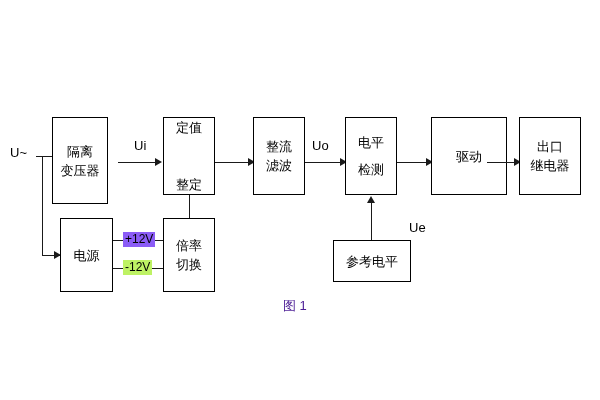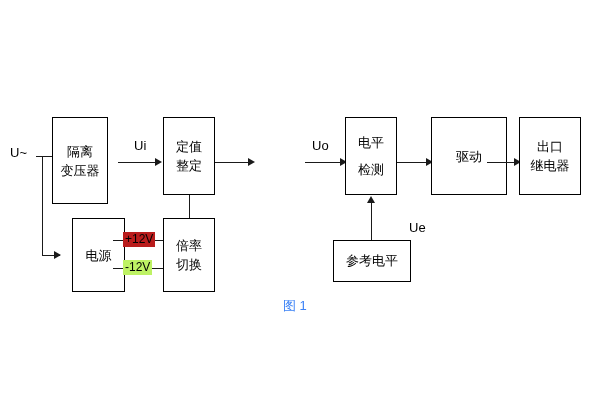--- a/index.html
+++ b/index.html
@@ -38,21 +38,21 @@
   }
   .lbl {
     position: absolute;
     color: #000000;
     font-size: 13px;
     line-height: 15px;
     white-space: nowrap;
   }
   .caption {
     position: absolute;
-    color: #3b82f6;
+    color: #4c1d95;
     font-size: 13px;
     white-space: nowrap;
   }
   .hline {
     position: absolute;
     background: #1a1a1a;
     height: 1px;
   }
   .vline {
     position: absolute;
@@ -91,28 +91,32 @@
 
   <div class="box" style="left:52px; top:117px; width:56px; height:87px;">
     <span class="ln">隔离</span>
     <span class="ln">变压器</span>
   </div>
 
   <div class="lbl" style="left:134px; top:138px;">Ui</div>
   <div class="hline" style="left:118px; top:162px; width:42px;"></div>
   <div class="arrow-r" style="left:155px; top:158px;"></div>
 
-  <div class="box" style="left:163px; top:117px; width:52px; height:78px;">
+  <div class="box" style="left:163px; top:117px; width:52px; height:78px;justify-content:space-between;">
     <span class="ln">定值</span>
     <span class="ln">整定</span>
   </div>
 
   <div class="hline" style="left:215px; top:162px; width:38px;"></div>
   <div class="arrow-r" style="left:248px; top:158px;"></div>
 
+  <div class="box" style="left:253px; top:117px; width:52px; height:78px;">
+    <span class="ln">整流</span>
+    <span class="ln">滤波</span>
+  </div>
 
   <div class="lbl" style="left:312px; top:138px;">Uo</div>
   <div class="hline" style="left:305px; top:162px; width:40px;"></div>
   <div class="arrow-r" style="left:340px; top:158px;"></div>
 
   <div class="box" style="left:345px; top:117px; width:52px; height:78px;gap:8px;">
     <span class="ln">电平</span>
     <span class="ln">检测</span>
   </div>
 
@@ -124,37 +128,37 @@
   </div>
 
   <div class="hline" style="left:487px; top:162px; width:32px;"></div>
   <div class="arrow-r" style="left:514px; top:158px;"></div>
 
   <div class="box" style="left:519px; top:117px; width:62px; height:78px;">
     <span class="ln">出口</span>
     <span class="ln">继电器</span>
   </div>
 
-  <div class="box" style="left:60px; top:218px; width:53px; height:74px;margin-left:12px;">
+  <div class="box" style="left:60px; top:218px; width:53px; height:74px;">
     <span class="ln">电源</span>
   </div>
 
   <div class="hline" style="left:113px; top:240px; width:50px;"></div>
-  <div class="lbl" style="left:123px; top:232px; font-size:12px; background:#b91c1c; padding:0 2px;">+12V</div>
+  <div class="lbl" style="left:123px; top:232px; font-size:12px; background:#8b5cf6; padding:0 2px;">+12V</div>
   <div class="hline" style="left:113px; top:268px; width:50px;"></div>
   <div class="lbl" style="left:123px; top:260px; font-size:12px; background:#bef264; padding:0 2px;">-12V</div>
 
   <div class="box" style="left:163px; top:218px; width:52px; height:74px;text-align:right;">
     <span class="ln">倍率</span>
     <span class="ln">切换</span>
   </div>
 
   <div class="vline" style="left:189px; top:195px; height:23px;"></div>
 
-  <div class="box" style="left:333px; top:240px; width:78px; height:42px;font-family:Liberation Mono, monospace;">
+  <div class="box" style="left:333px; top:240px; width:78px; height:42px;">
     <span class="ln">参考电平</span>
   </div>
 
   <div class="vline" style="left:371px; top:202px; height:38px;"></div>
   <div class="arrow-u" style="left:367px; top:196px;"></div>
   <div class="lbl" style="left:378px; top:220px;margin-left:31px;">Ue</div>
 
   <div class="caption" style="left:283px; top:297px;">图 1</div>
 
 </div>

